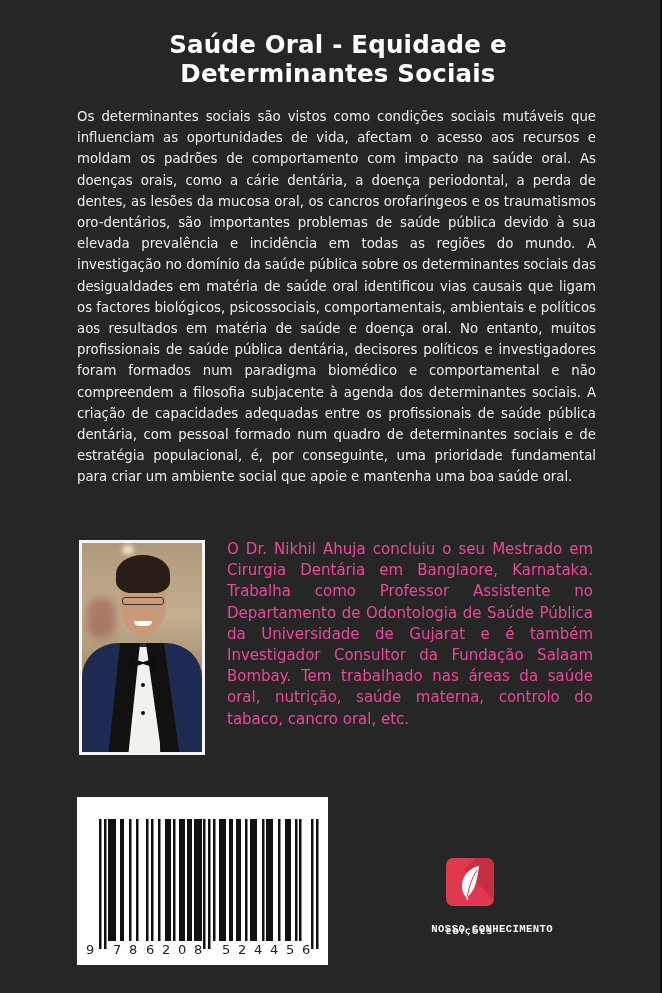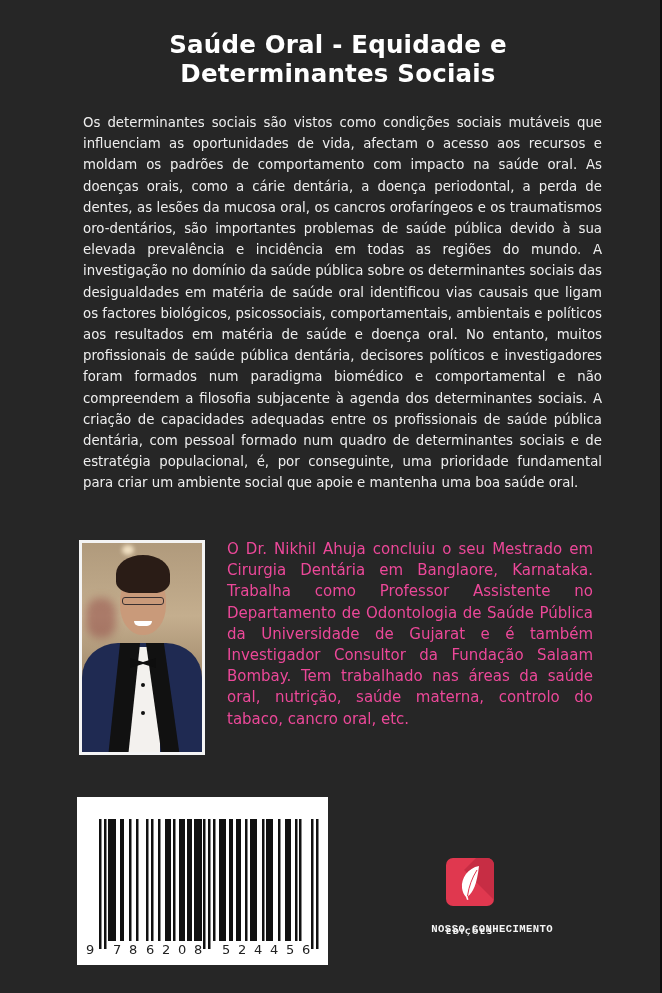--- a/index.html
+++ b/index.html
@@ -14,21 +14,21 @@
   .title {
     position: absolute; left: 78px; top: 30px; width: 520px;
     font-family: "DejaVu Sans", sans-serif; font-weight: bold;
     font-size: 24.5px; line-height: 29px; color: #ffffff; margin: 0;
     letter-spacing: 0.2px;
     text-align: center;
   }
   .blurb {
     position: absolute; left: 77px; top: 106px; width: 519px;
     font-size: 13.3px; line-height: 21.2px; text-align: justify;
-    color: #eeeeee; margin: 6px;
+    color: #eeeeee; margin: 0;
   }
   .photo-frame {
     position: absolute; left: 79px; top: 540px; width: 126px; height: 215px;
     background: #f4f4f4; box-sizing: border-box; padding: 3px;
   }
   .photo {
     width: 100%; height: 100%; position: relative; overflow: hidden;
     background: linear-gradient(180deg, #b09a7c 0%, #c4ae8e 35%, #9c8466 70%, #7a6550 100%);
   }
   .photo .bokeh1 { position:absolute; left: 4px; top: 55px; width: 30px; height: 40px; background: rgba(140,60,60,0.45); border-radius: 40%; filter: blur(4px); }

